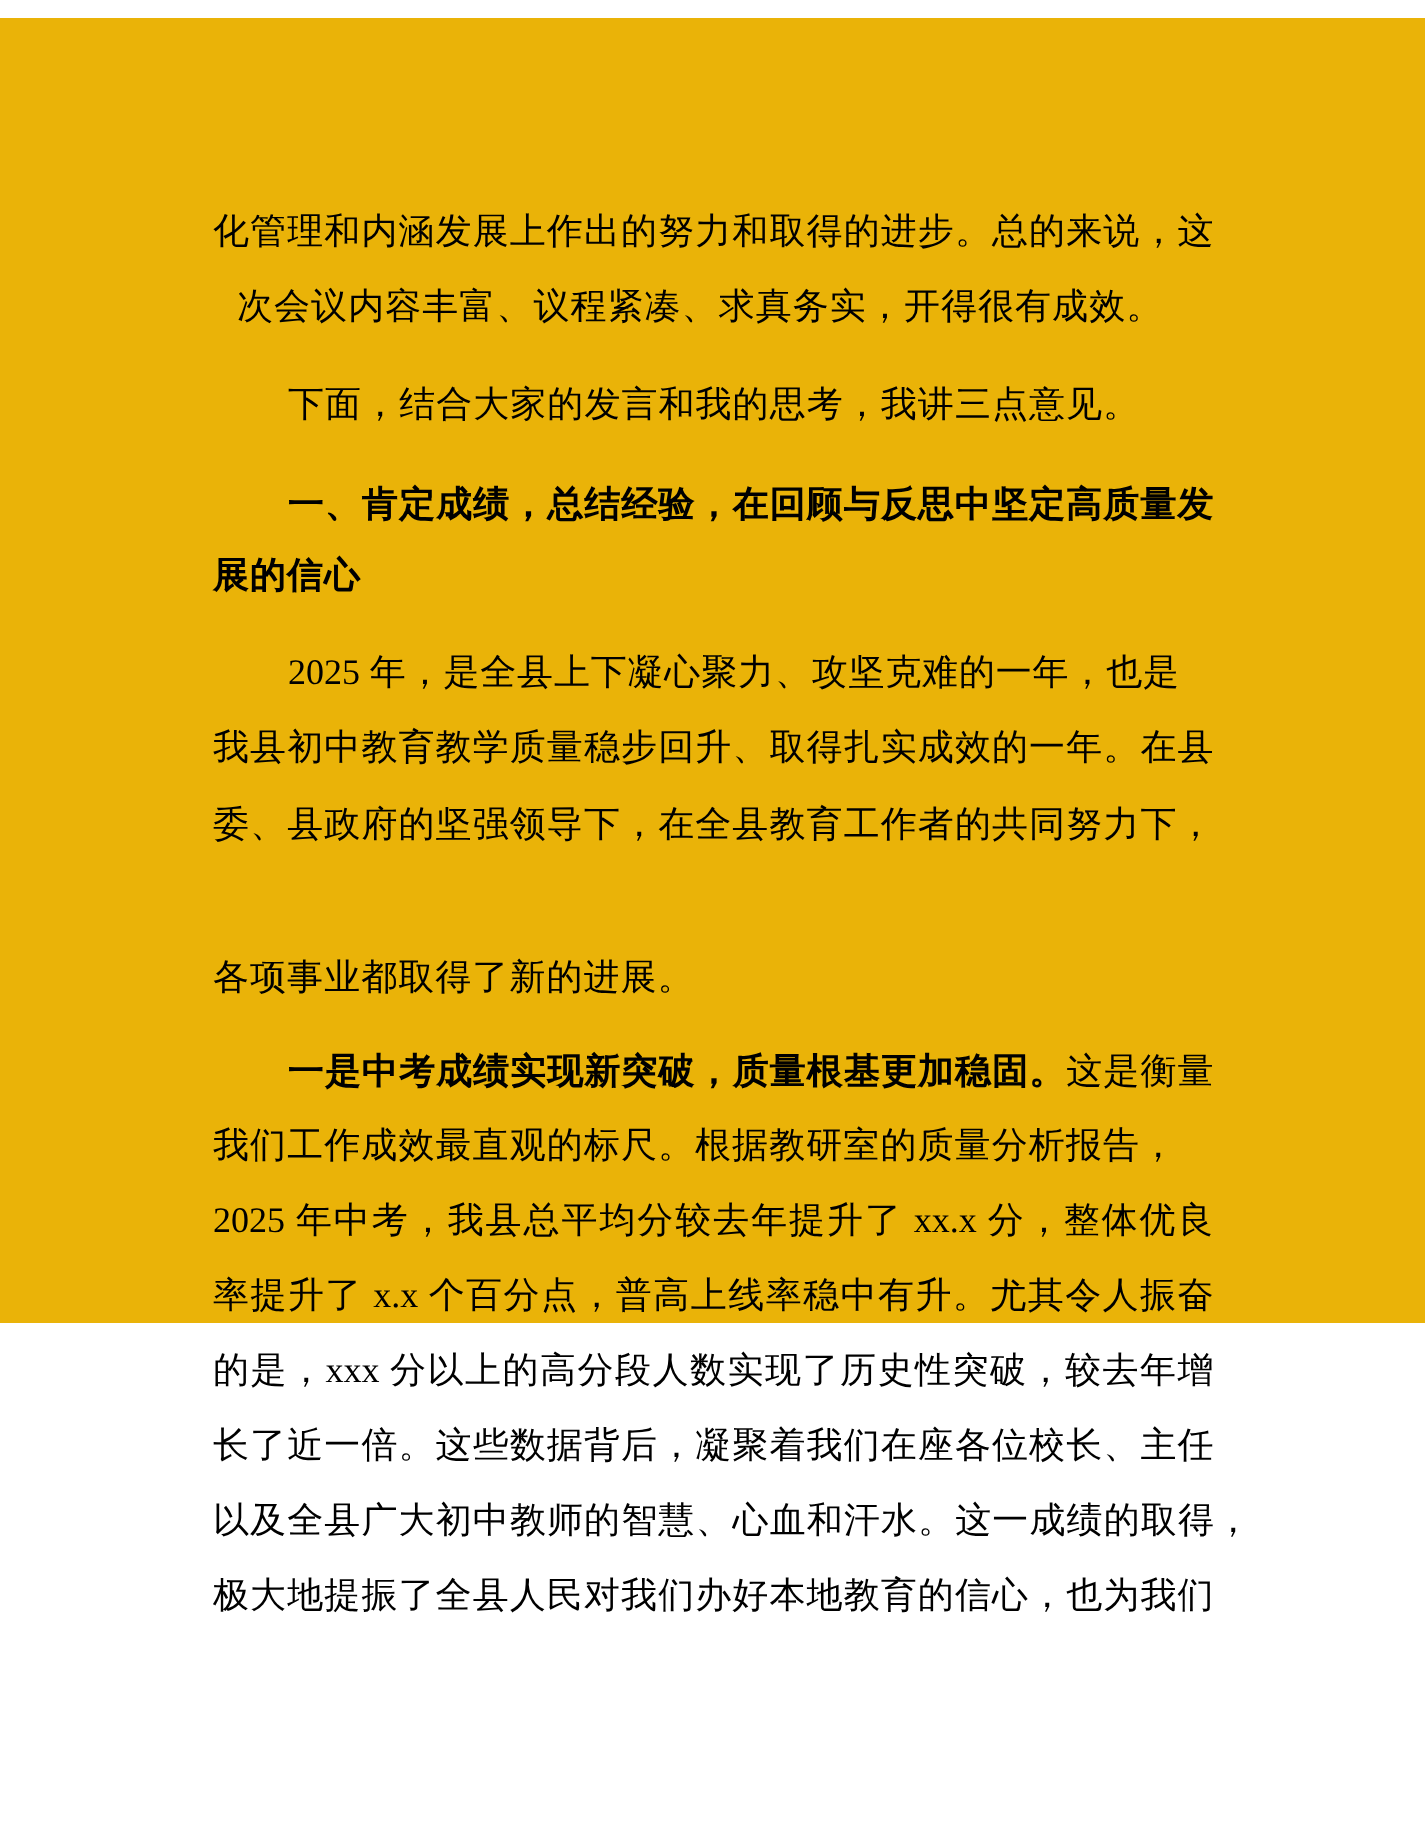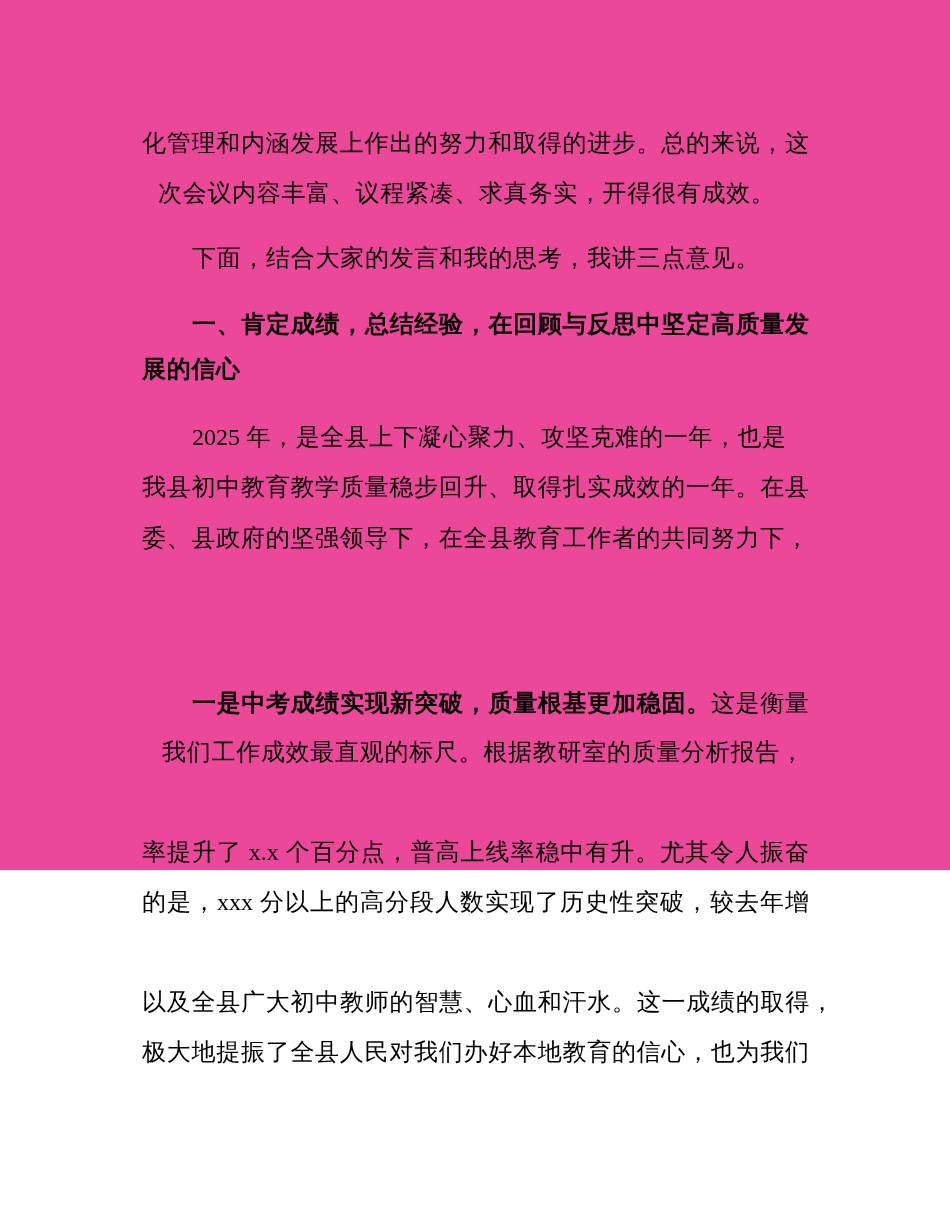--- a/index.html
+++ b/index.html
@@ -11,24 +11,24 @@
       width: 950px;
       height: 1230px;
       position: relative;
       overflow: hidden;
       color: #000000;
       font-family: "Liberation Serif", "DejaVu Serif", serif;
     }
     .page {
       position: absolute;
       left: 0;
-      top: 0;
+      top: 12px;
       width: 950px;
       height: 870px;
-      background: #ec4899;
+      background: #eab308;
     }
     .line {
       position: absolute;
       height: 50px;
       line-height: 50px;
       font-size: 24px;
       white-space: nowrap;
       letter-spacing: 0.7px;
       font-weight: normal;
     }
@@ -50,28 +50,31 @@
 <body>
 
 <div class="page">
 
   <div class="line just" style="left:142px; top:118px; width:667px;">化管理和内涵发展上作出的努力和取得的进步。总的来说，这</div>
   <div class="line" style="left:142px; top:168px;margin-left:16px;">次会议内容丰富、议程紧凑、求真务实，开得很有成效。</div>
 
   <div class="line" style="left:192px; top:233px;">下面，结合大家的发言和我的思考，我讲三点意见。</div>
 
   <div class="line just heading" style="left:192px; top:299px; width:617px;">一、肯定成绩，总结经验，在回顾与反思中坚定高质量发</div>
-  <div class="line heading" style="left:142px; top:346px;font-family:Liberation Mono, monospace;">展的信心</div>
+  <div class="line heading" style="left:142px; top:346px;">展的信心</div>
 
   <div class="line just" style="left:192px; top:412px; width:594px;">2025 年，是全县上下凝心聚力、攻坚克难的一年，也是</div>
   <div class="line just" style="left:142px; top:513px; width:667px;">委、县政府的坚强领导下，在全县教育工作者的共同努力下，</div>
   <div class="line just" style="left:142px; top:462px; width:667px;">我县初中教育教学质量稳步回升、取得扎实成效的一年。在县</div>
+  <div class="line" style="left:142px; top:615px;">各项事业都取得了新的进展。</div>
 
   <div class="line just" style="left:192px; top:678px; width:617px;">
     <span class="bold-run">一是中考成绩实现新突破，质量根基更加稳固。</span><span>这是衡量</span>
   </div>
-  <div class="line just" style="left:142px; top:727px; width:642px;margin-left:20px;">我们工作成效最直观的标尺。根据教研室的质量分析报告，</div>
+  <div class="line just" style="left:142px; top:727px; width:642px;">我们工作成效最直观的标尺。根据教研室的质量分析报告，</div>
+  <div class="line just" style="left:142px; top:777px; width:667px;">2025 年中考，我县总平均分较去年提升了 xx.x 分，整体优良</div>
   <div class="line just" style="left:142px; top:877px; width:667px;">的是，xxx 分以上的高分段人数实现了历史性突破，较去年增</div>
   <div class="line just" style="left:142px; top:827px; width:667px;">率提升了 x.x 个百分点，普高上线率稳中有升。尤其令人振奋</div>
+  <div class="line just" style="left:142px; top:927px; width:667px;">长了近一倍。这些数据背后，凝聚着我们在座各位校长、主任</div>
   <div class="line just" style="left:142px; top:1027px; width:667px;">极大地提振了全县人民对我们办好本地教育的信心，也为我们</div>
   <div class="line just" style="left:142px; top:977px; width:692px;">以及全县广大初中教师的智慧、心血和汗水。这一成绩的取得，</div>
 
 </div>
 
 </body></html>

